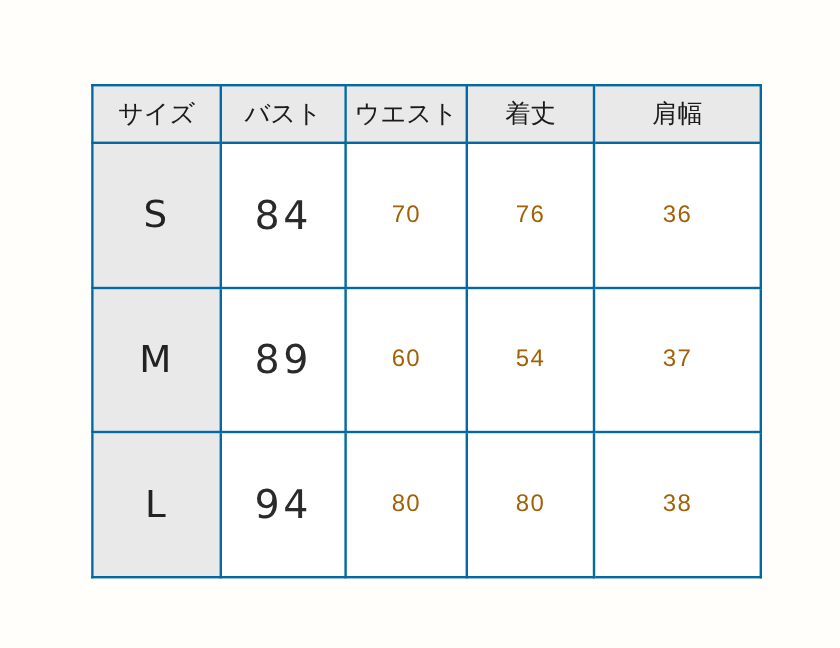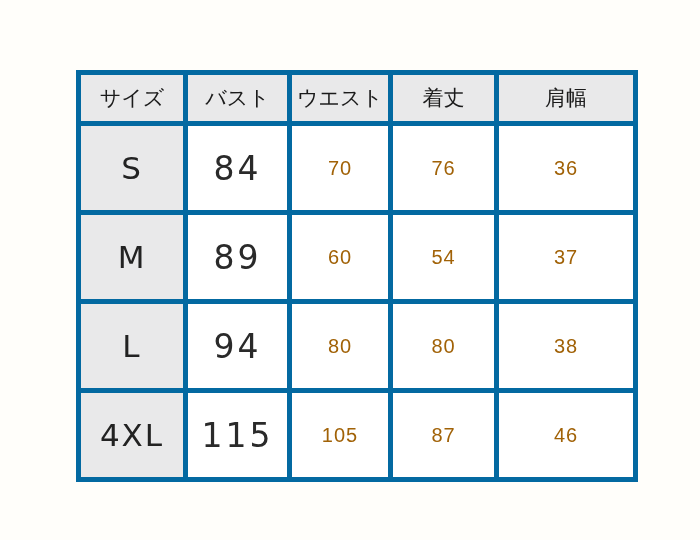--- a/index.html
+++ b/index.html
@@ -21,21 +21,21 @@
     top: 70px;
   }
   table.size-chart {
     border-collapse: collapse;
     table-layout: fixed;
     width: 557px;
     height: 412px;
     background: #ffffff;
   }
   table.size-chart td, table.size-chart th {
-    border: 5px solid #0369a1;
+    border: 2px solid #0369a1;
     text-align: center;
     vertical-align: middle;
     padding: 0;
     overflow: hidden;
     white-space: nowrap;
   }
   
   tr.head-row th {
     background: #e9e9ea;
     font-size: 21px;
@@ -101,22 +101,15 @@
         <td class="num-cell">54</td>
         <td class="num-cell">37</td>
       </tr>
       <tr>
         <td class="size-cell">L</td>
         <td class="bust-cell">94</td>
         <td class="num-cell">80</td>
         <td class="num-cell">80</td>
         <td class="num-cell">38</td>
       </tr>
-      <tr>
-        <td class="size-cell">4XL</td>
-        <td class="bust-cell">115</td>
-        <td class="num-cell">105</td>
-        <td class="num-cell">87</td>
-        <td class="num-cell">46</td>
-      </tr>
     </tbody>
   </table>
 </div>
 
 </body></html>

